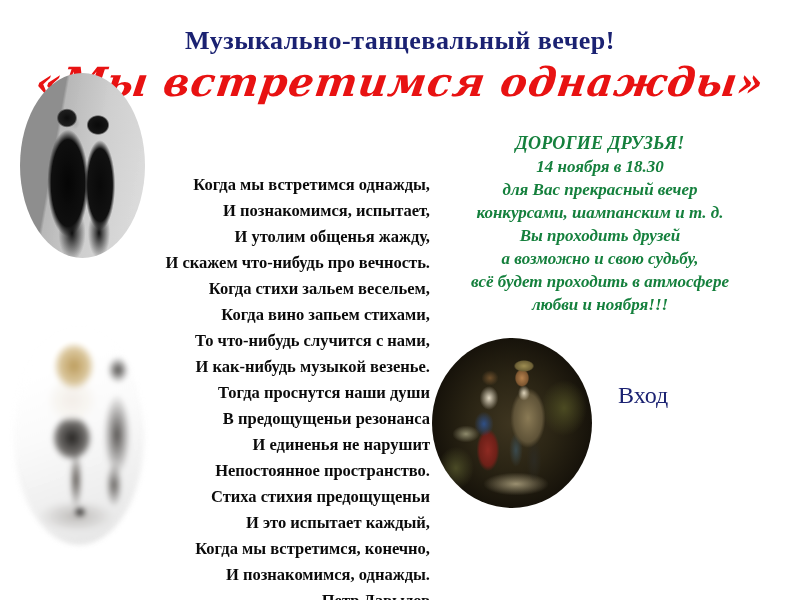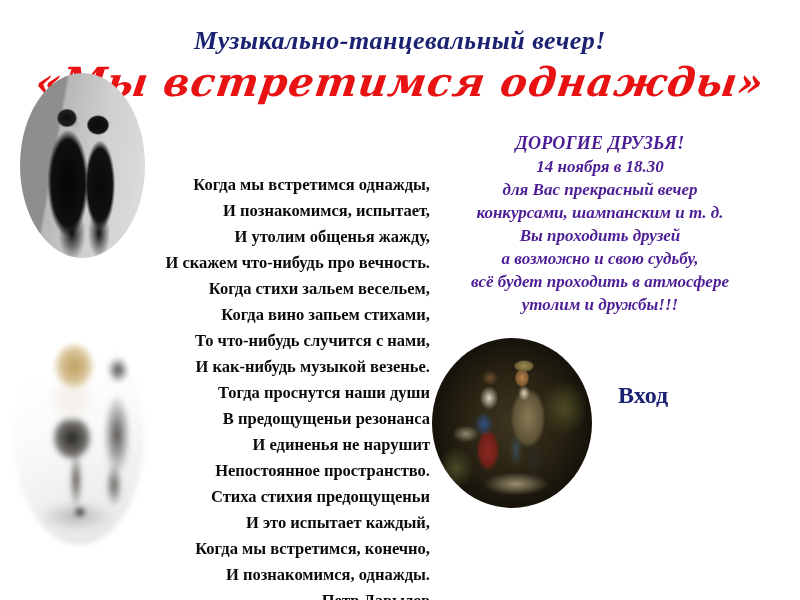--- a/index.html
+++ b/index.html
@@ -18,21 +18,20 @@
   }
 
   
   #title-line1 {
     position: absolute;
     left: 0; top: 26px;
     width: 800px;
     text-align: center;
     font-family: "Liberation Serif", serif;
     font-weight: bold;
-    font-style: italic;
     font-size: 26px;
     letter-spacing: 0.5px;
     color: #1b2272;
     white-space: nowrap;
   }
   #title-line2 {
     position: absolute;
     left: 0; top: 58px;
     width: 800px;
     text-align: center;
@@ -150,39 +149,39 @@
     text-align: left;
     white-space: nowrap;
   }
   #poem .poem-line { display: block; text-align: right; }
 
   
   #invitation {
     position: absolute;
     left: 400px; top: 132px;
     width: 400px;
-    color: #4c1d95;
+    color: #15803d;
     font-family: "Liberation Serif", serif;
     font-weight: bold;
     font-style: italic;
     font-size: 17px;
     line-height: 23px;
     text-align: center;
     white-space: nowrap;
   }
   #invitation .invite-line { display: block; }
   #invitation .invite-head { font-size: 18px; letter-spacing: .3px; }
 
   
   #entry {
     position: absolute;
     left: 618px; top: 380px;
     color: #1b2272;
     font-family: "Liberation Serif", serif;
-    font-weight: bold;
+    font-weight: normal;
     font-size: 24px;
     line-height: 30px;
     text-align: left;
     white-space: nowrap;
   }
   #entry span { display: block; }
 </style>
 </head>
 <body>
 
@@ -218,20 +217,20 @@
   </div>
 
   <div id="invitation">
     <span class="invite-line invite-head">ДОРОГИЕ ДРУЗЬЯ!</span>
     <span class="invite-line">14 ноября в 18.30</span>
     <span class="invite-line">для Вас прекрасный вечер</span>
     <span class="invite-line">конкурсами, шампанским и т. д.</span>
     <span class="invite-line">Вы проходить друзей</span>
     <span class="invite-line">а возможно и свою судьбу,</span>
     <span class="invite-line">всё будет проходить в атмосфере</span>
-    <span class="invite-line">утолим и дружбы!!!</span>
+    <span class="invite-line">любви и ноября!!!</span>
   </div>
 
   <div id="entry">
     <span>Вход</span>
   </div>
 
 </div>
 
 </body></html>

